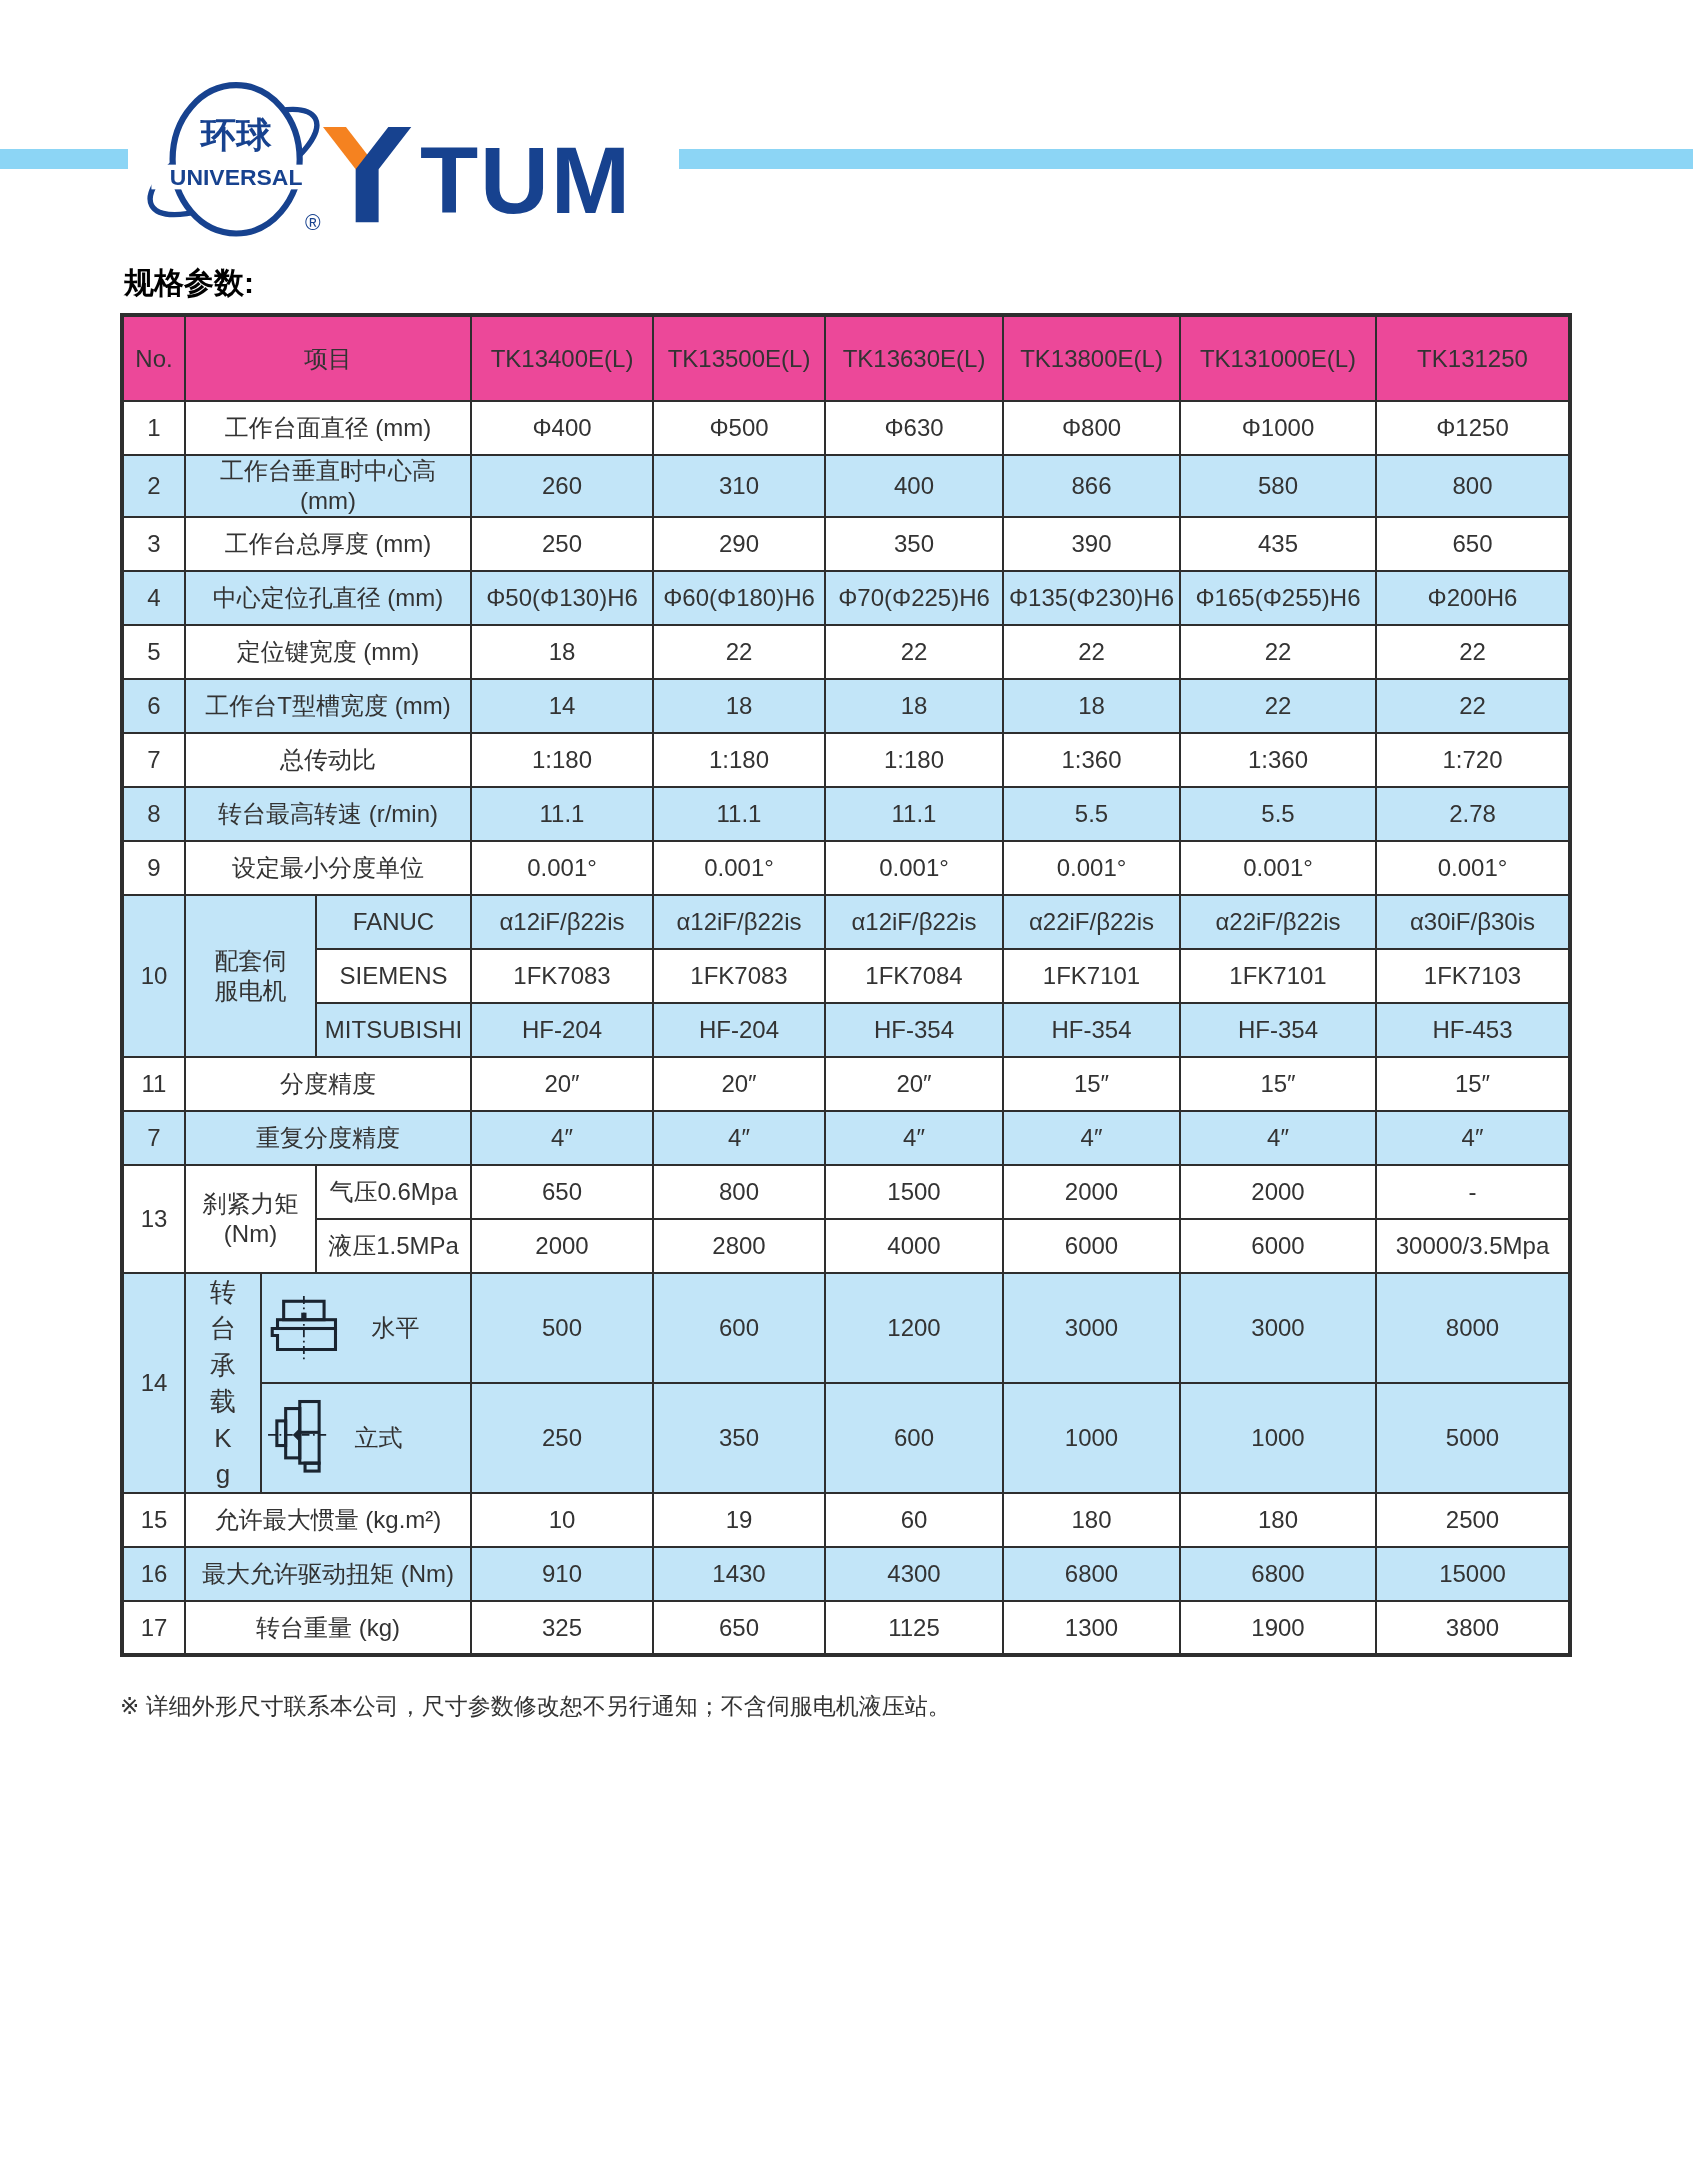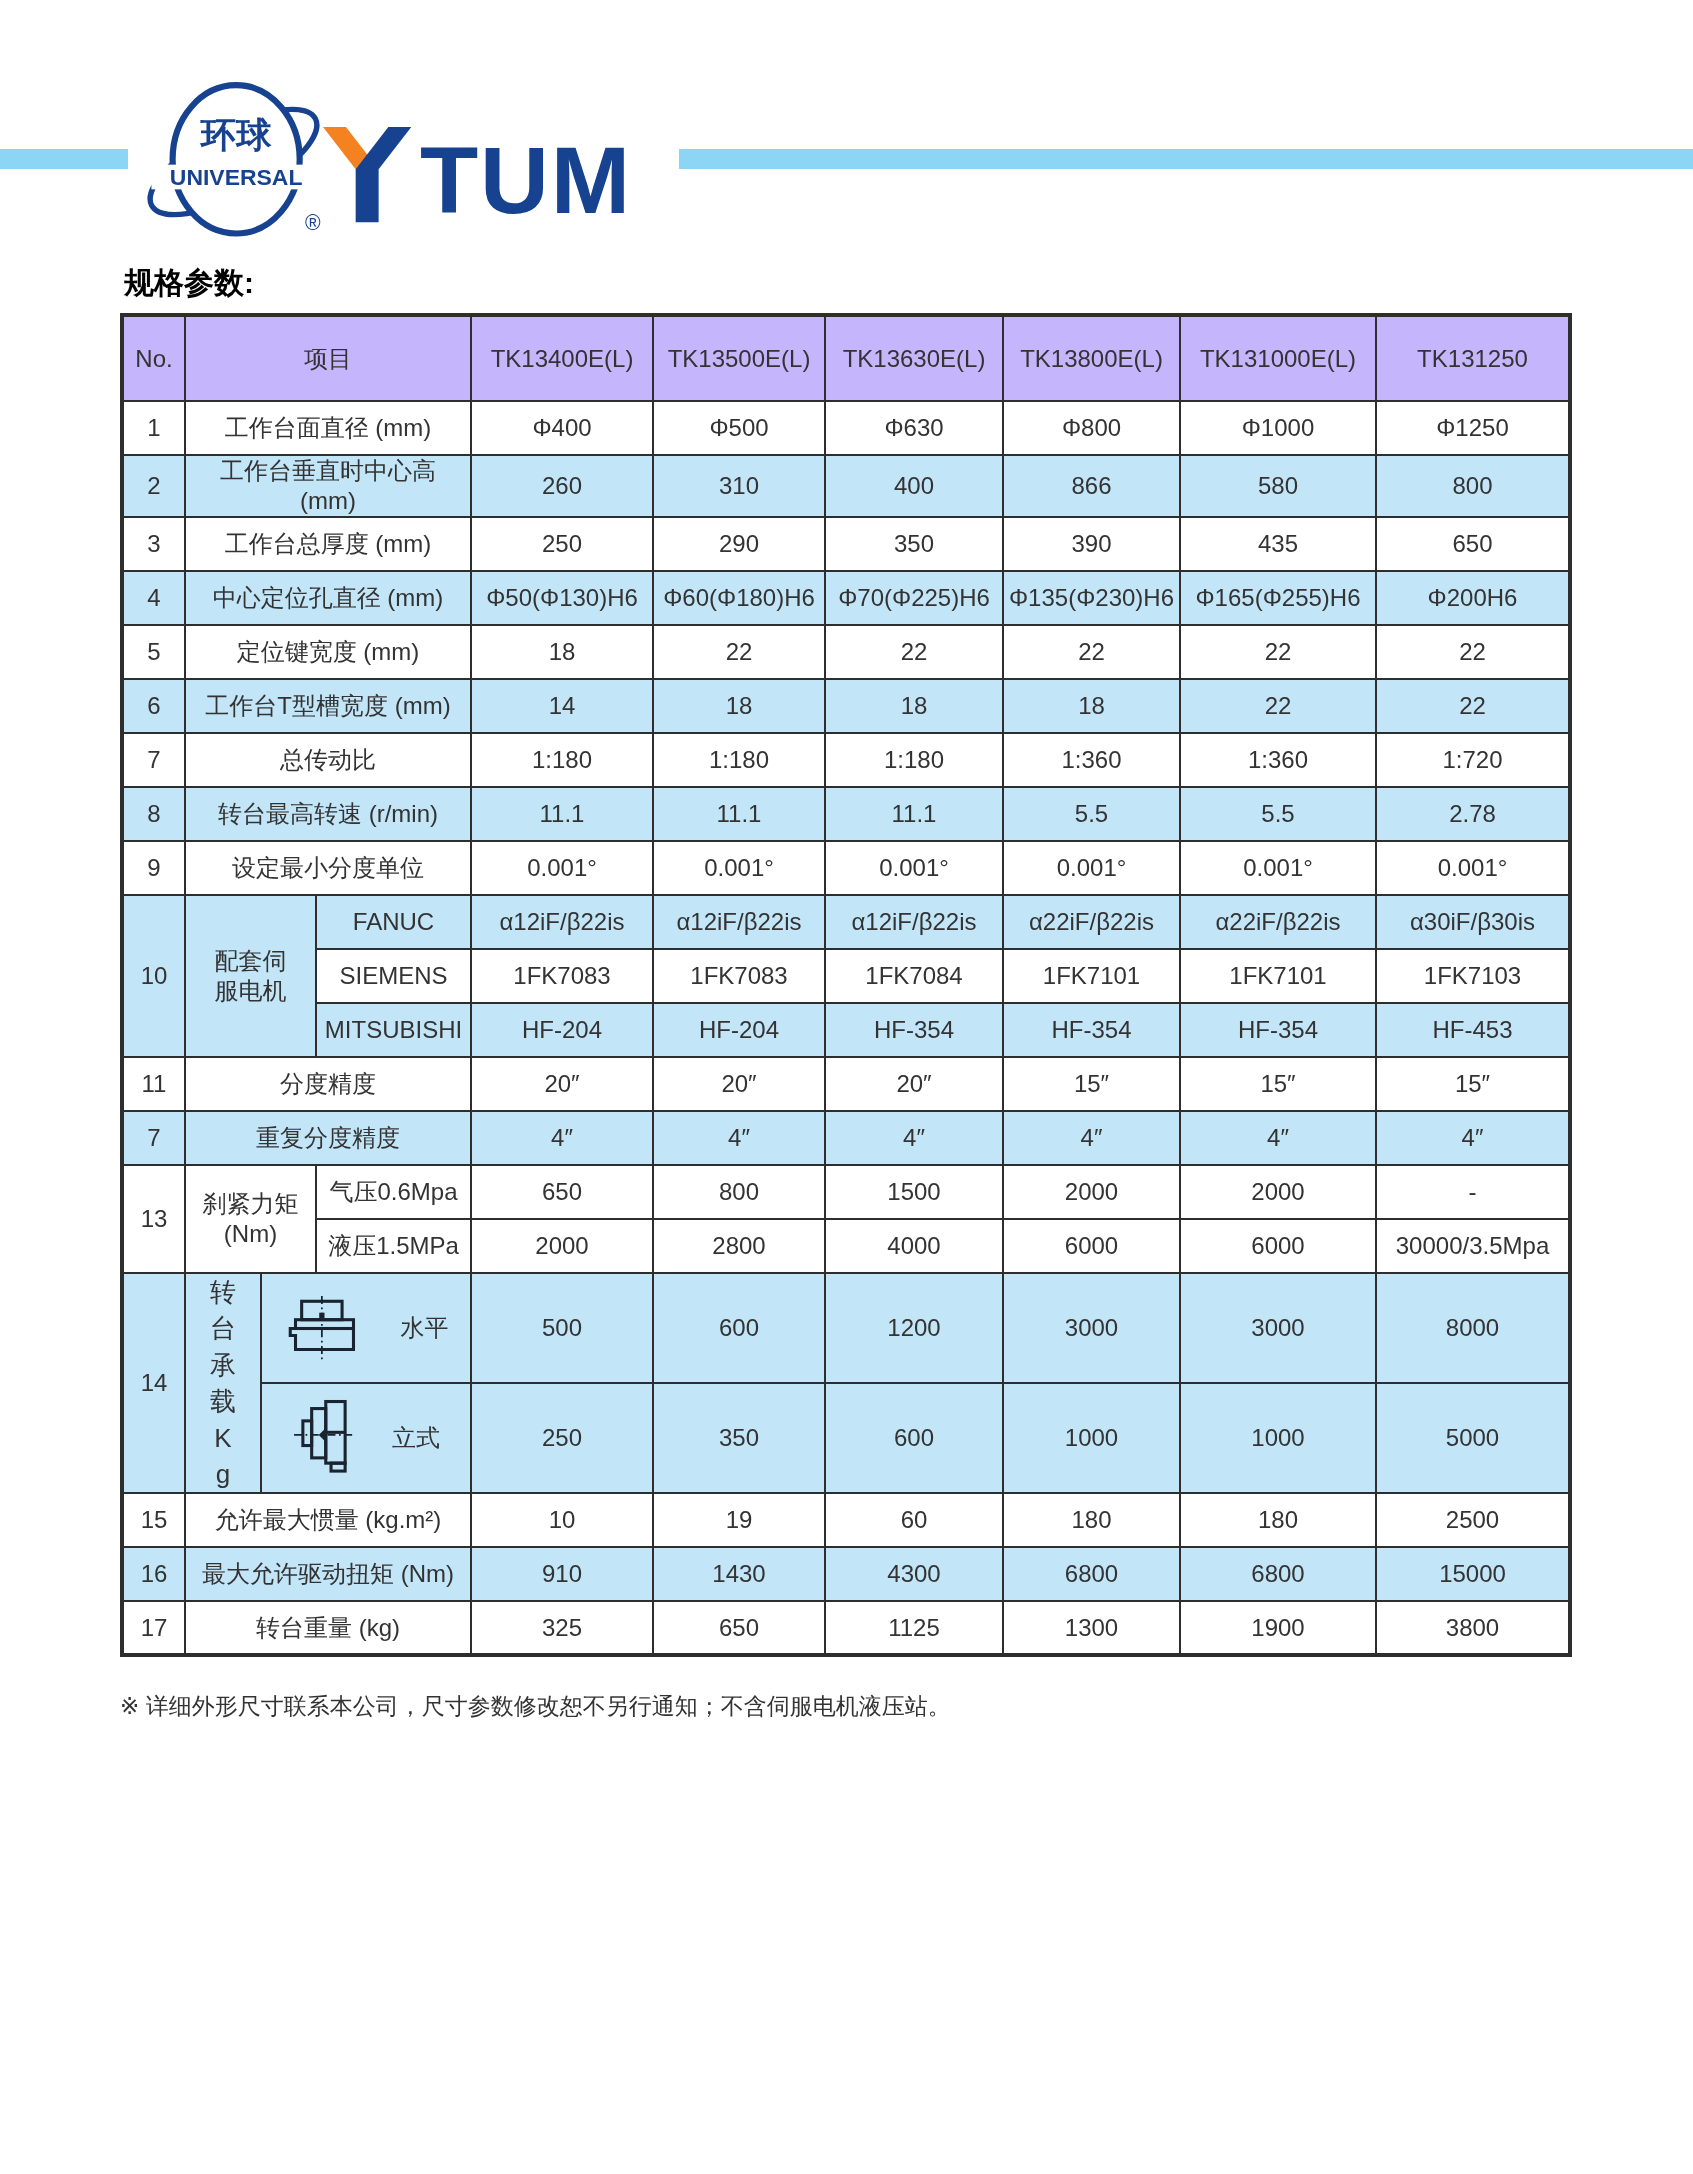--- a/index.html
+++ b/index.html
@@ -23,26 +23,26 @@
     border-collapse:collapse;table-layout:fixed;
     border:4.4px solid #2e2e2e;
   }
   table.spec td{
     border:2.6px solid #2e2e2e;text-align:center;vertical-align:middle;
     font-size:24px;line-height:1.25;padding:0 3.5px;color:#333;overflow:hidden;
   }
   tr.h{height:86px;}
   tr.r{height:54px;}
   tr.t{height:109px;}
-  td.hb{background:#c4b5fd;}
+  td.hb{background:#ec4899;}
   td.b{background:#C2E5F8;}
   .vlabel{display:inline-block;width:26.5px;line-height:1.4;font-size:26px;word-break:break-all;}
   .lbl2{display:inline-block;width:78px;}
   .lbl3{display:inline-block;width:108px;}
-  .orient{display:flex;align-items:center;justify-content:center;gap:36px;}
+  .orient{display:flex;align-items:center;justify-content:flex-start;gap:25px;}
   .footnote{position:absolute;left:120px;top:1691px;font-size:23px;color:#333;}
 </style>
 </head>
 <body>
 
 <div class="bar bar-left"></div>
 <div class="bar bar-right"></div>
 
 <svg class="globe-svg" width="203" height="168" viewBox="0 0 230 190">
   <ellipse cx="115" cy="95" rx="105" ry="38" fill="none" stroke="#17428F" stroke-width="6" transform="rotate(-28 115 95)"></ellipse>

